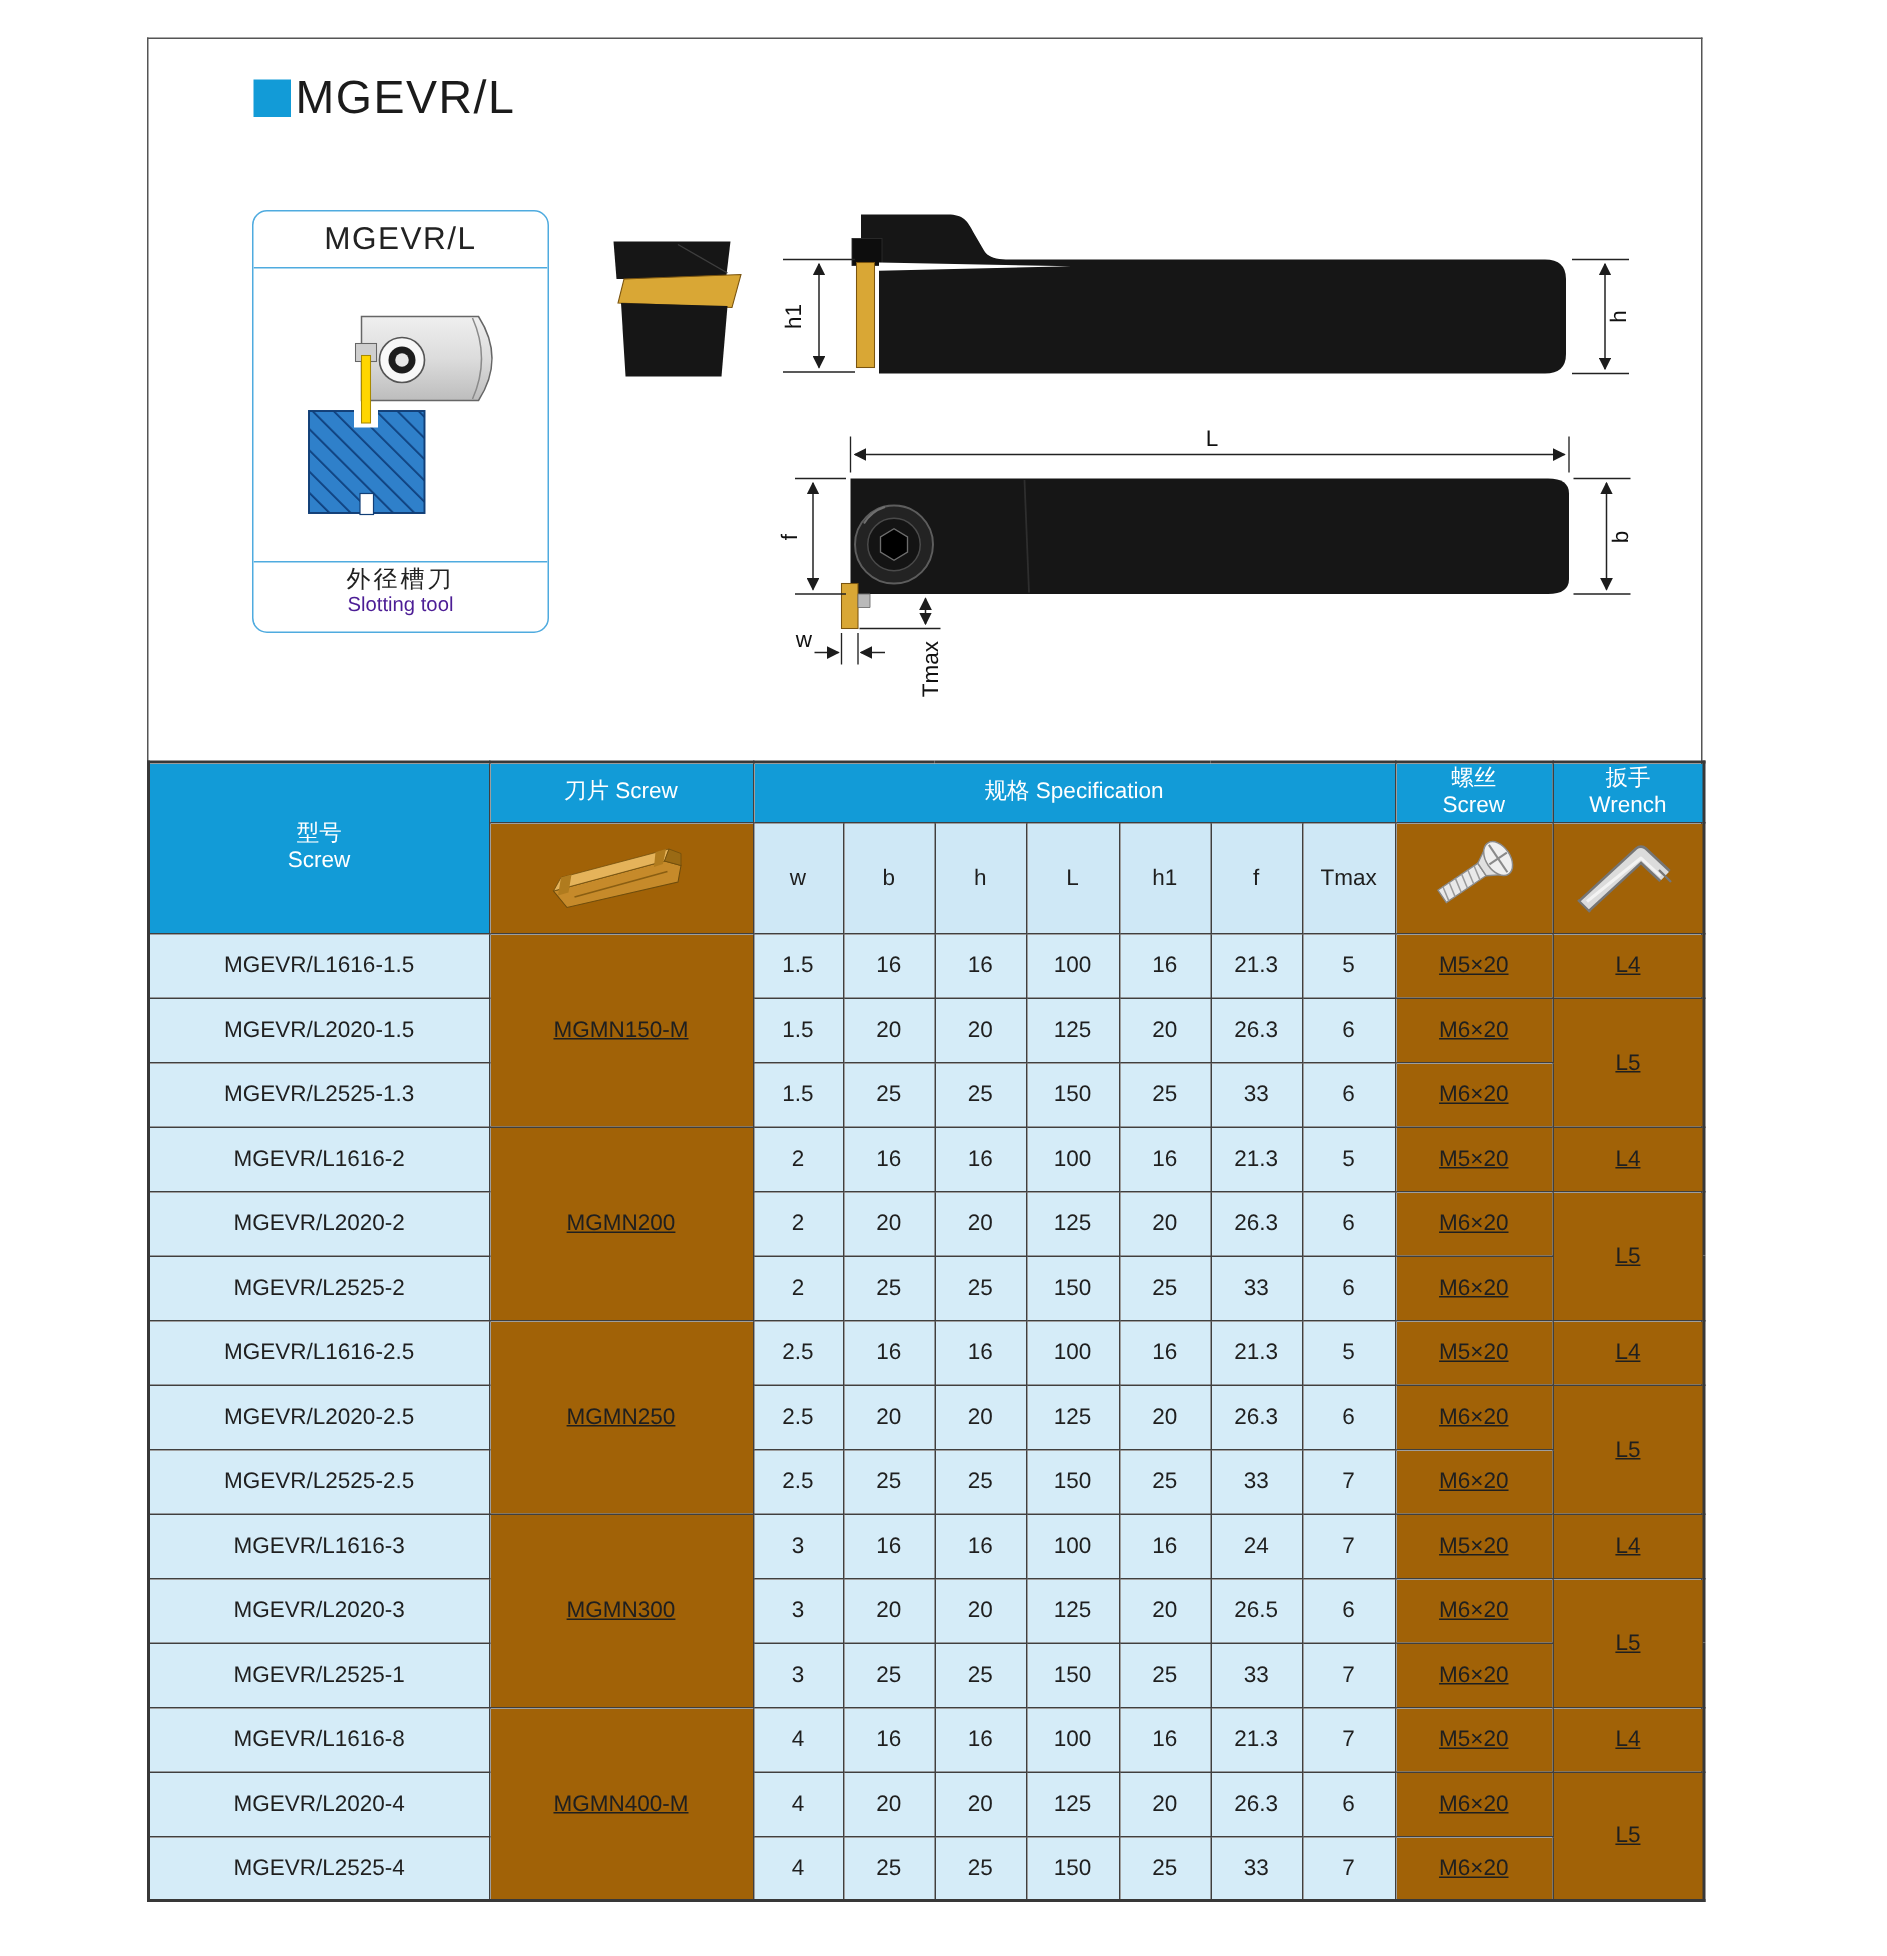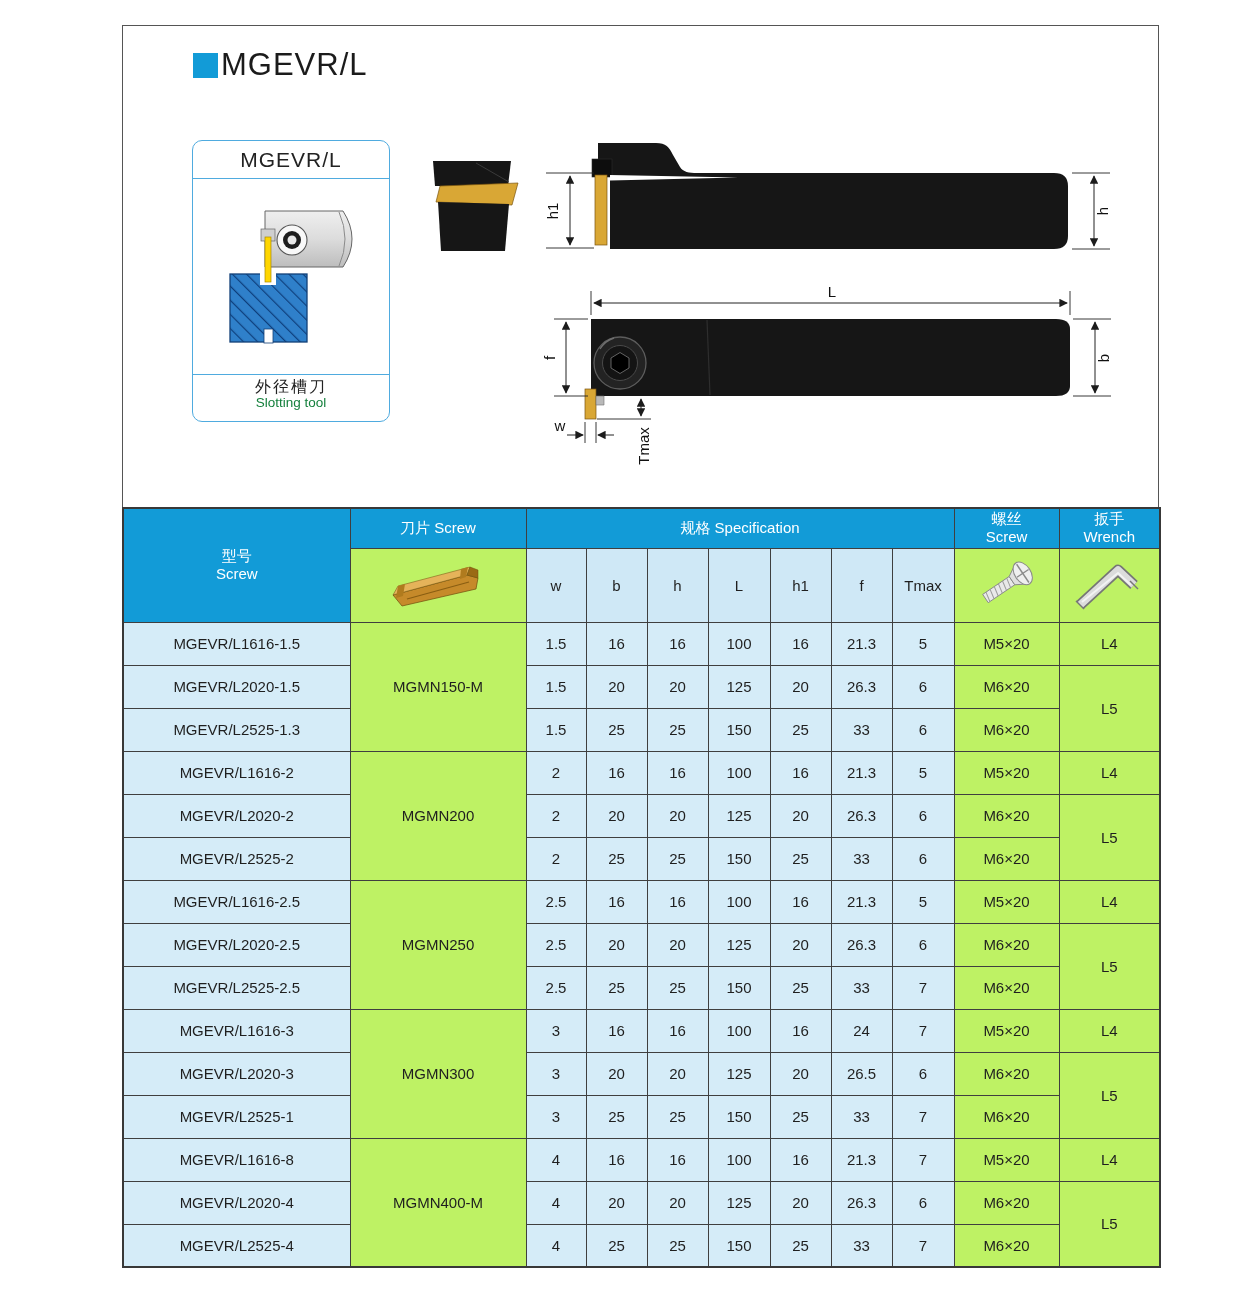--- a/index.html
+++ b/index.html
@@ -1,52 +1,52 @@
 <!DOCTYPE html>
 <html><head>
 <meta charset="utf-8">
 <style>
   * { margin:0; padding:0; box-sizing:border-box; }
   html,body { width:1258px; height:1304px; background:#fff;
     font-family:"Liberation Sans", sans-serif; color:#1f1f1f; }
   .canvas { position:relative; width:1258px; height:1304px; overflow:hidden; background:#fff; }
-  .frame { position:absolute; left:122px; top:25px; width:1037px; height:1240px;
+  .frame { position:absolute; left:98px; top:25px; width:1037px; height:1240px;
     border:1px solid #555; border-bottom:none; background:#fff; }
 
   
   .title-row { position:absolute; left:70px; top:21px; display:flex; align-items:center; }
   .title-sq { width:25px; height:25px; background:#129bd7; display:inline-block; }
   .page-title { font-size:31px; font-weight:400; color:#1b1b1b; letter-spacing:1px; margin-left:3px; }
 
   
   .info-card { position:absolute; left:69px; top:114px; width:198px; height:282px;
     border:1.5px solid #4fabdf; border-radius:10px; overflow:hidden; background:#fff; }
   .card-title { height:38px; line-height:38px; text-align:center; font-size:21px;
     letter-spacing:1px; color:#222; border-bottom:1.5px solid #4fabdf; }
   .card-diagram { height:196px; border-bottom:1.5px solid #4fabdf; }
   .card-caption { text-align:center; padding-top:3px; line-height:1.1; }
   .card-caption .zh { font-size:16px; letter-spacing:2px; color:#222; }
-  .card-caption .en { font-size:13.5px; color:#15803d; }
+  .card-caption .en { font-size:13.5px; color:#4c1d95; }
 
   
   .drawing { position:absolute; left:285px; top:105px; }
   .dim-line { stroke:#222; stroke-width:1; }
   .ext-line { stroke:#222; stroke-width:0.9; }
   .dim-text { font-size:15px; fill:#111; }
 
   
   table.spec { position:absolute; left:-1px; top:481px; width:1039px;
     border-collapse:collapse; table-layout:fixed; }
   table.spec th, table.spec td { border:1px solid #3f3f3f; text-align:center;
     vertical-align:middle; font-weight:400; font-size:15px; overflow:hidden; }
   table.spec { border:2px solid #383838; }
   .hdr-blue { background:#129bd7; color:#fff; font-size:16px; line-height:1.25; }
   .hdr-sub  { background:#cfe8f6; }
   .cell-blue { background:#d5ecf8; }
-  .cell-white { background:#bef264; }
+  .cell-white { background:#a16207;text-decoration:underline; }
   tr.hrow1 { height:40px; } tr.hrow2 { height:74px; } tbody tr { height:43px; }
 </style>
 </head>
 <body>
 
 <div class="canvas">
   <div class="frame">
 
     <div class="title-row">
       <span class="title-sq"></span>

